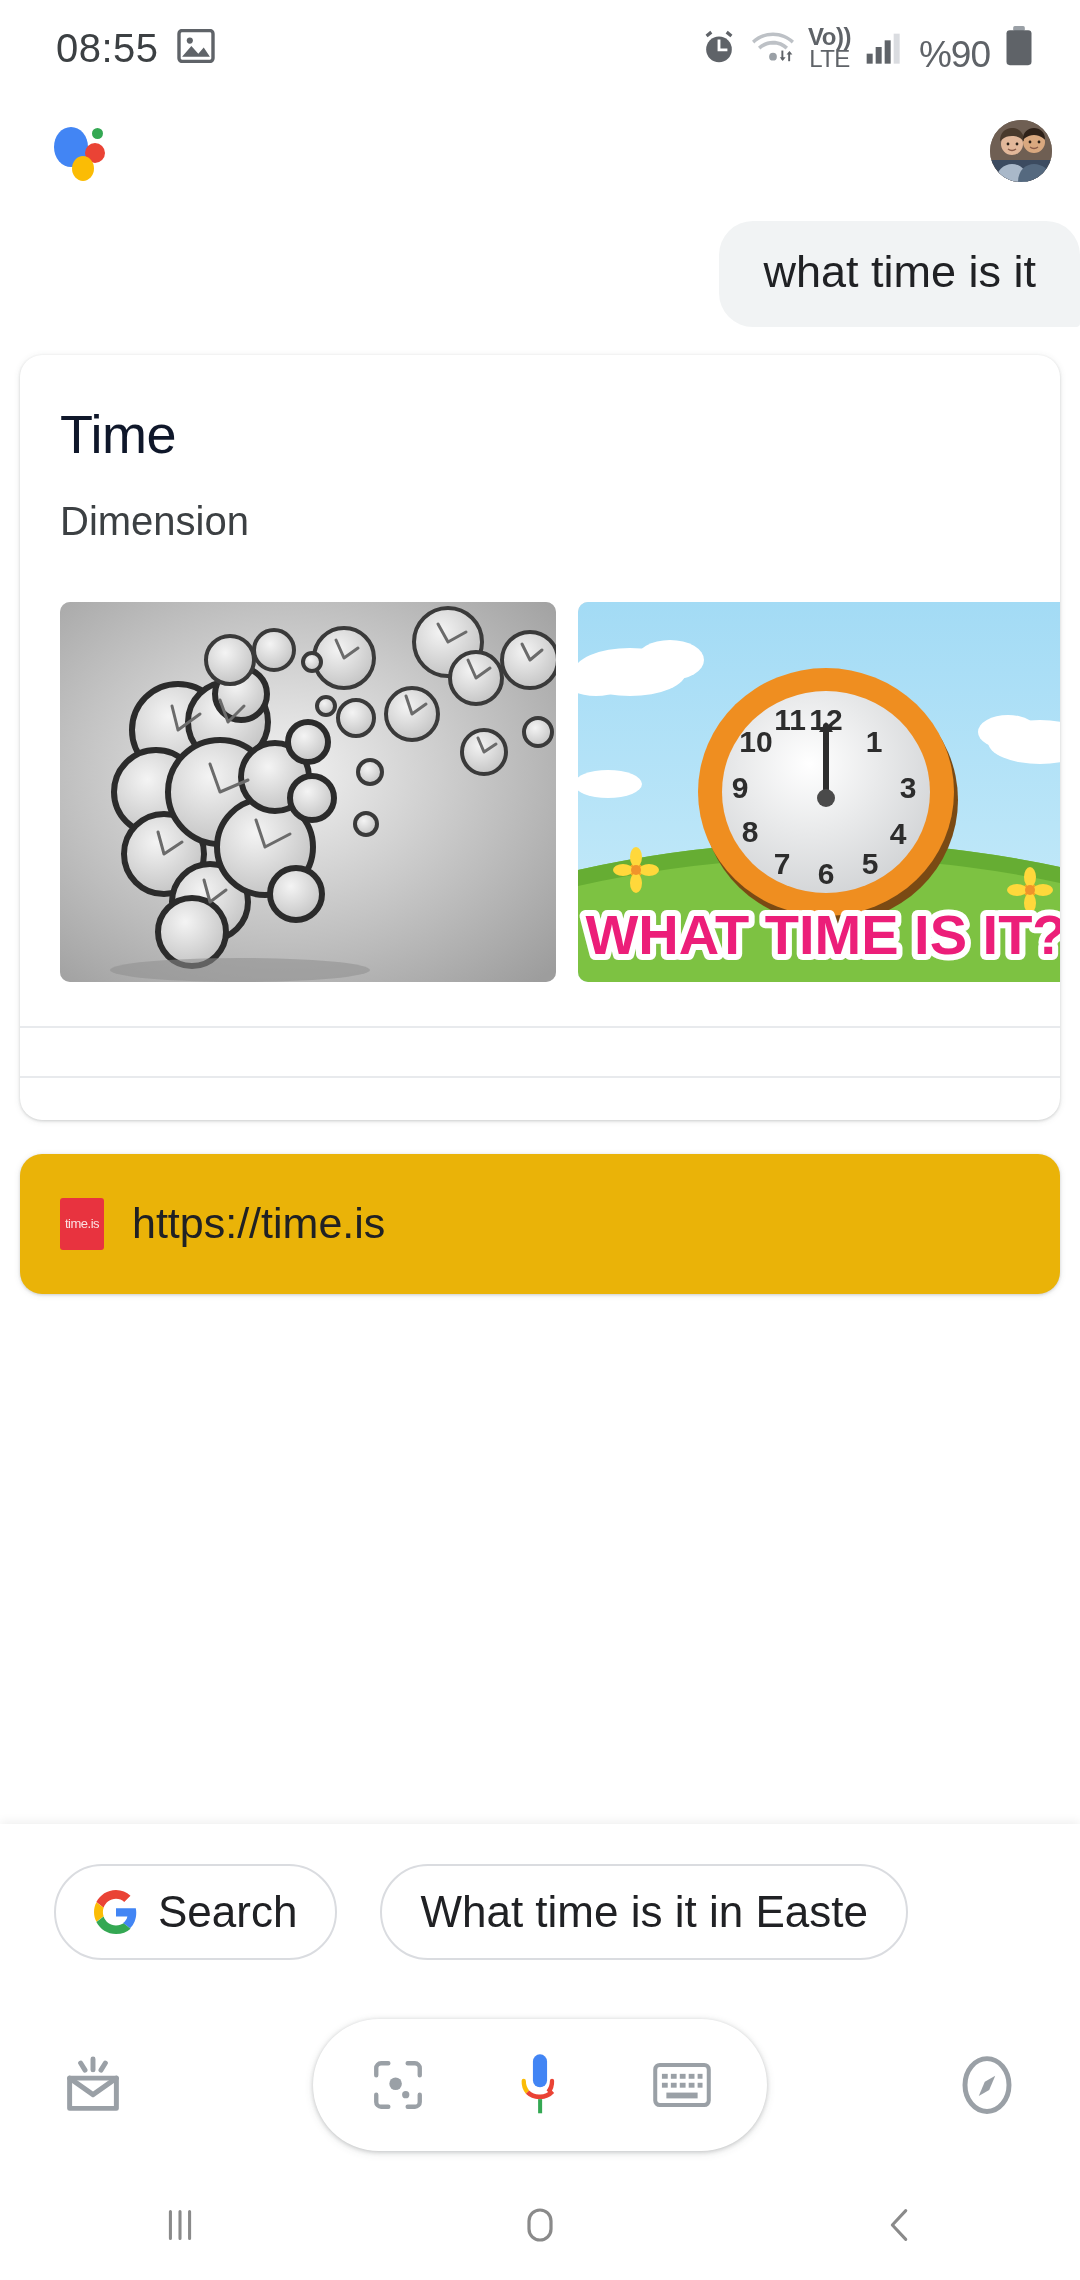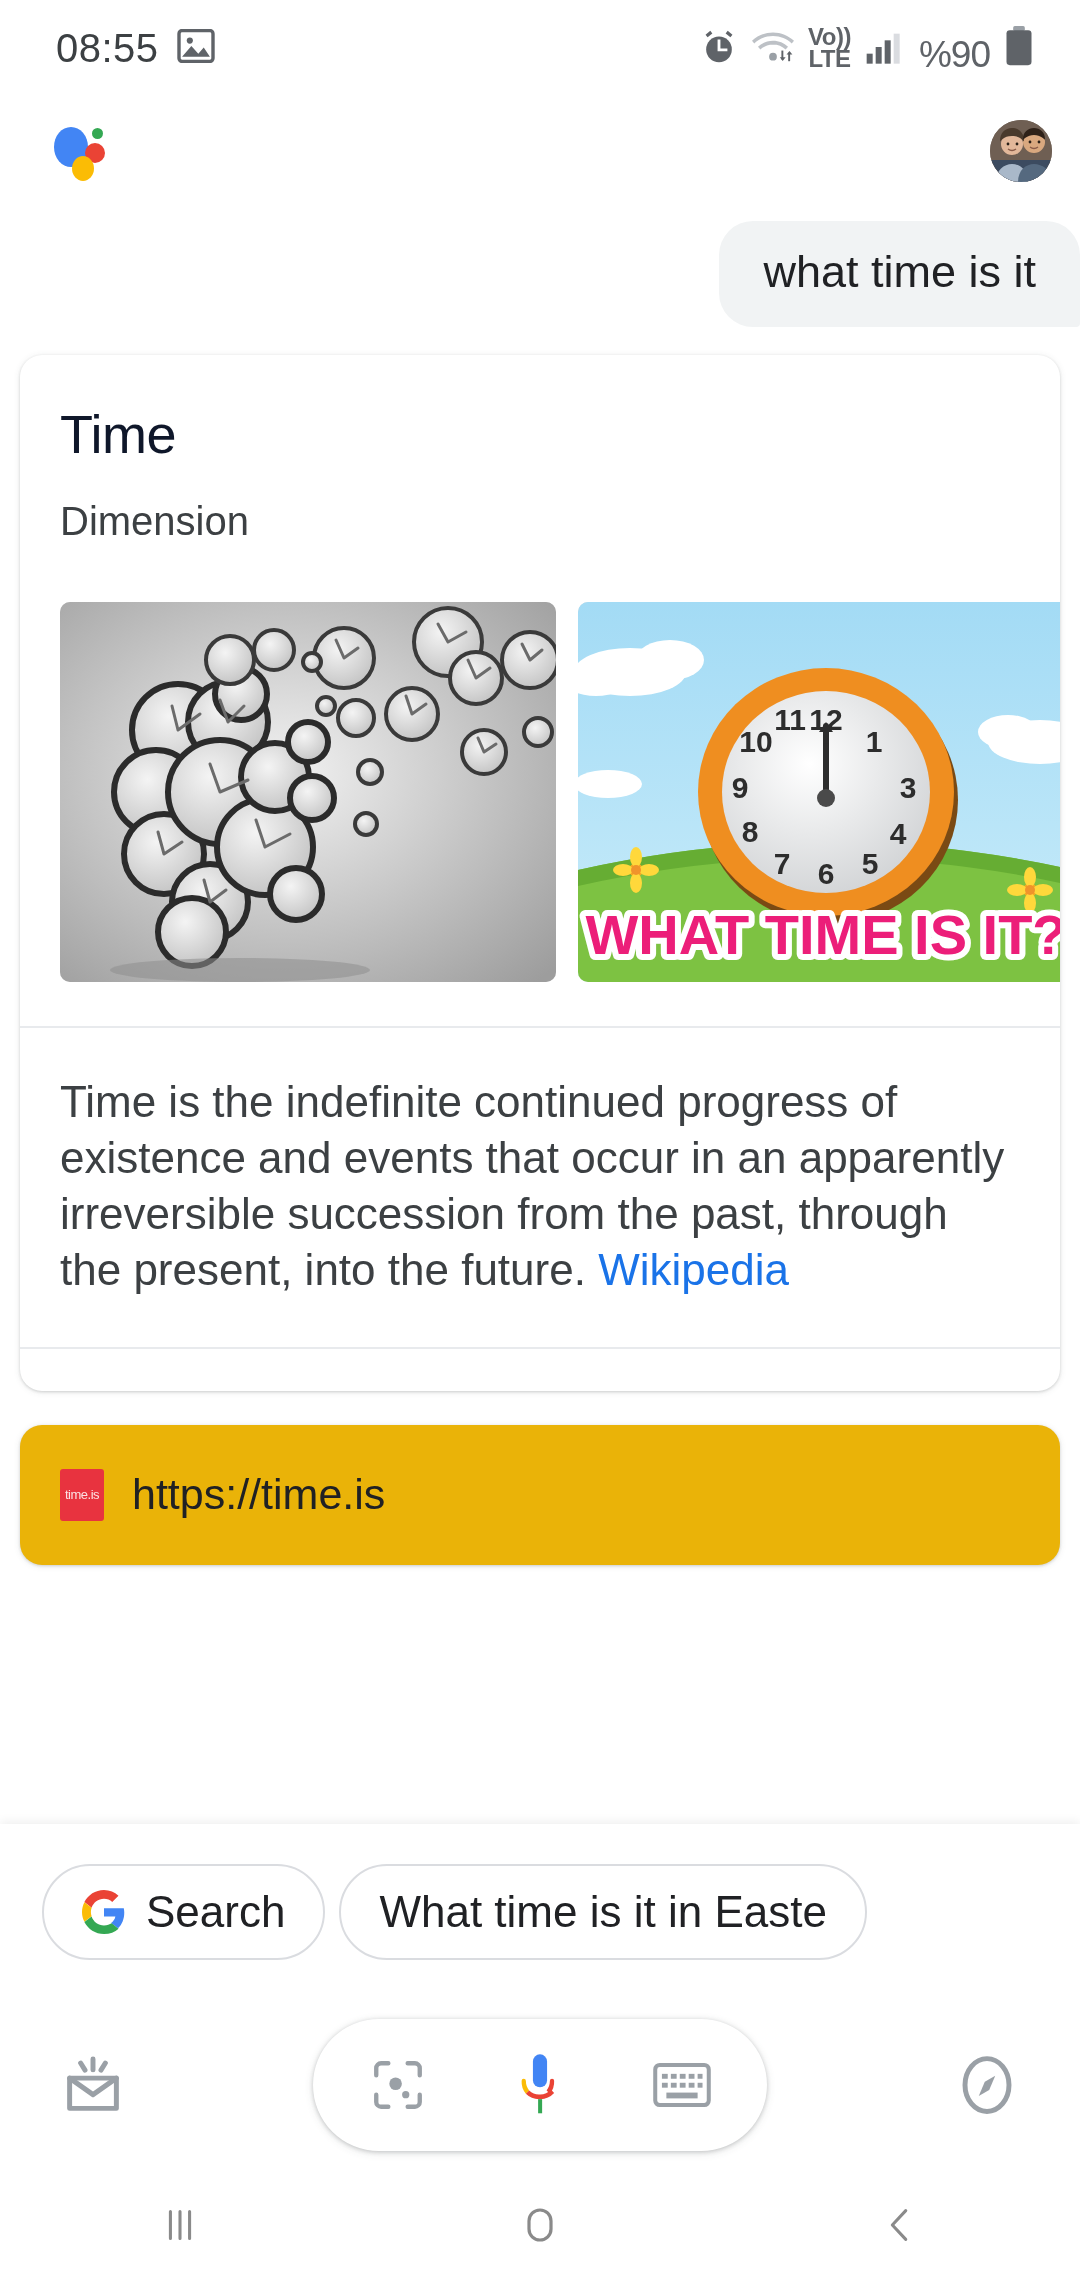--- a/index.html
+++ b/index.html
@@ -118,22 +118,22 @@
   .favicon-glyph { color:#fff; font-size:13px; letter-spacing:-0.5px; opacity:.85; }
   .url-text { font-size:43px; color:#202124; }
 
   
   .bottom-sheet {
     position:absolute; left:0; right:0; bottom:0;
     background:#fff;
     box-shadow:0 -2px 10px rgba(0,0,0,.07);
   }
   .chips {
-    display:flex; gap:14px; padding:40px 0 40px 42px;
-    overflow:hidden; white-space:nowrap;
+    display:flex; gap:43px; padding:40px 0 40px 42px;
+    overflow:hidden; white-space:nowrap;margin-left:12px;
   }
   .chip {
     border:2px solid #dadce0;
     border-radius:48px;
     height:96px;
     display:flex; align-items:center; gap:20px;
     padding:0 38px;
     flex-shrink:0;
     background:#fff;
   }
@@ -193,21 +193,21 @@
         <path d="M13 9.4c-3 0-5.8 1.2-7.8 3.1l-1.5-1.6C6.1 8.5 9.4 7.1 13 7.1s6.9 1.4 9.3 3.8l-1.5 1.6c-2-1.9-4.8-3.1-7.8-3.1z" fill="#bdc1c6"></path>
         <circle cx="13" cy="17" r="2.4" fill="#9aa0a6"></circle>
         <path d="M18.2 13.2l1.2 0 0 5.6-1.2 0z" fill="#5f6368"></path>
         <path d="M17.2 17.4l1.8 2.2 1.8-2.2z" fill="#5f6368"></path>
         <path d="M22.4 14.6l1.2 0 0 5.2-1.2 0z" fill="#5f6368"></path>
         <path d="M21.4 15.6l1.8-2.2 1.8 2.2z" fill="#5f6368"></path>
       </svg>
     </span>
     <span class="sb-icon" style="line-height:0.92;text-align:center;">
       <span style="font-size:24px;color:#5f6368;display:block;font-weight:700;letter-spacing:-0.5px;">Vo))</span>
-      <span style="font-size:24px;color:#5f6368;display:block;font-weight:700;letter-spacing:-0.5px;">LTE</span>
+      <span style="font-size:24px;color:#5f6368;display:block;font-weight:400;letter-spacing:-0.5px;">LTE</span>
     </span>
     <span class="sb-icon">
       <svg width="40" height="38" viewBox="0 0 24 22">
         <rect x="1" y="15" width="3.6" height="6" fill="#5f6368"></rect>
         <rect x="6.4" y="11" width="3.6" height="10" fill="#5f6368"></rect>
         <rect x="11.8" y="7" width="3.6" height="14" fill="#5f6368"></rect>
         <rect x="17.2" y="3" width="3.6" height="18" fill="#dadce0"></rect>
       </svg>
     </span>
     <span class="sb-pct">%90</span>
@@ -396,23 +396,20 @@
         <g font-family="'Liberation Sans',sans-serif" font-weight="700" text-anchor="middle">
           <text x="248" y="352" font-size="56" fill="#ffffff" stroke="#ffffff" stroke-width="12" stroke-linejoin="round">WHAT TIME IS IT?</text>
           <text x="248" y="352" font-size="56" fill="#ec1e79">WHAT TIME IS IT?</text>
         </g>
       </svg>
     </div>
   </div>
 
   <div class="divider"></div>
 
-  <div class="desc">
-    <p class="desc-text"><span>Time is the indefinite continued progress of existence and events that occur in an apparently irreversible succession from the past, through the present, into the future.</span> <span class="src">Wikipedia</span></p>
-  </div>
   <div class="desc-pad"></div>
   <div class="card-foot-divider"></div>
   <div class="card-foot"></div>
 </div>
 
 <div class="url-card">
   <div class="url-row">
     <div class="favicon">
       <span class="favicon-glyph">time.is</span>
     </div>

